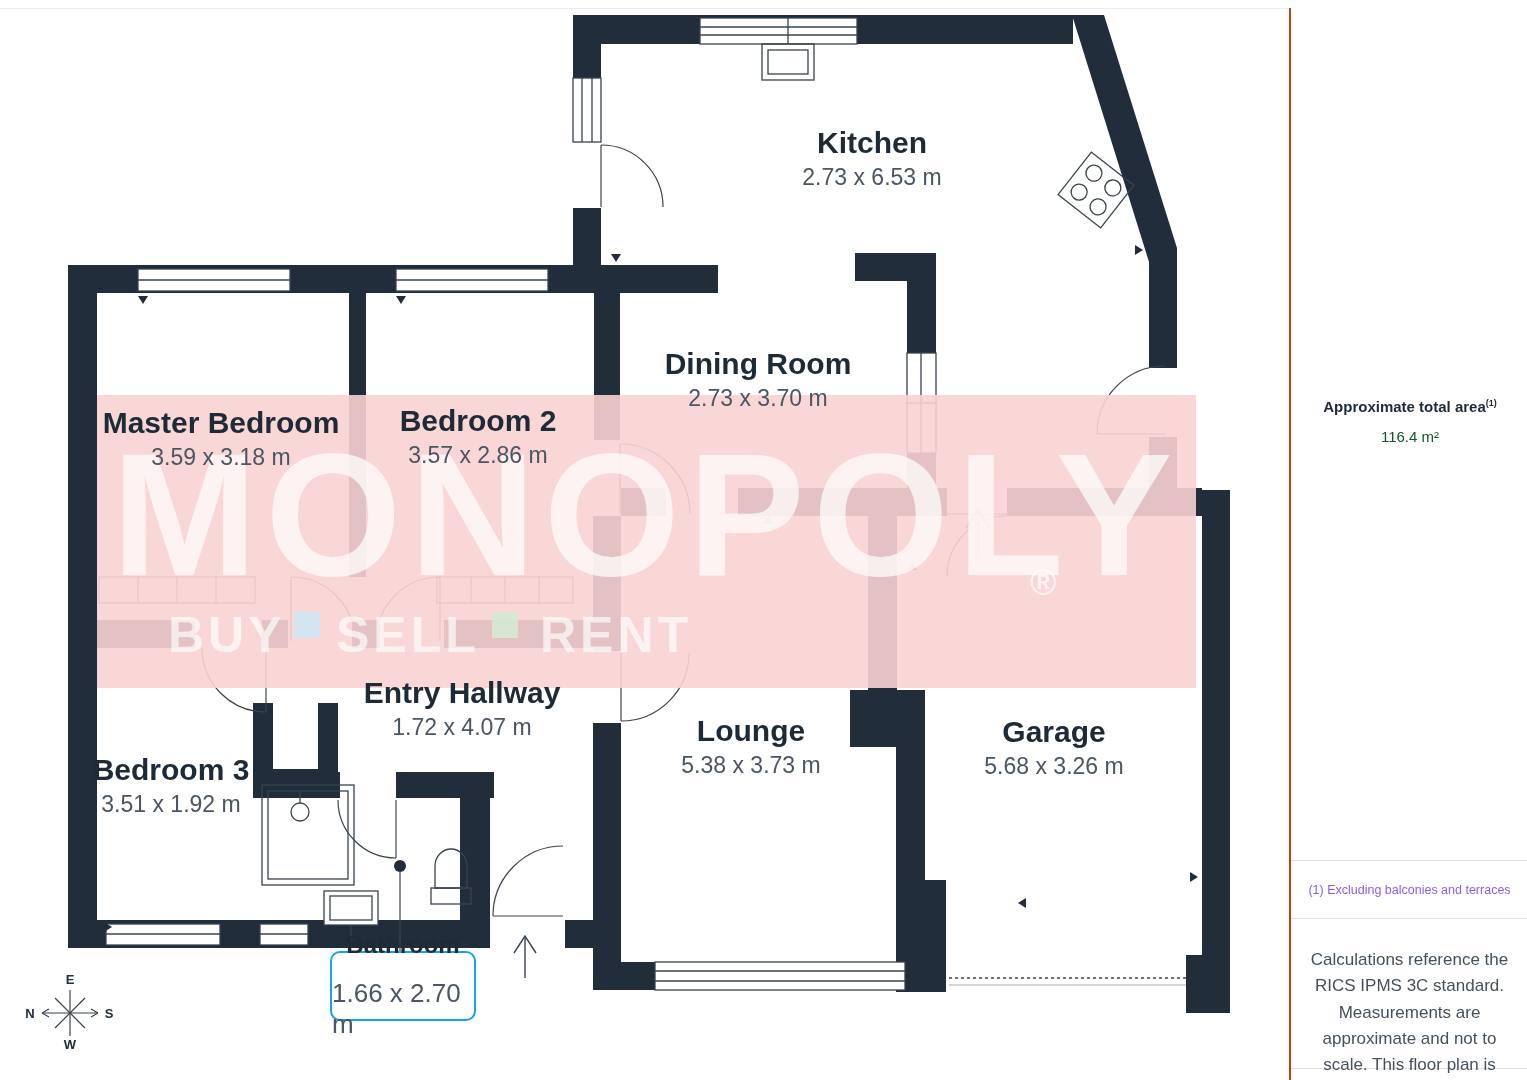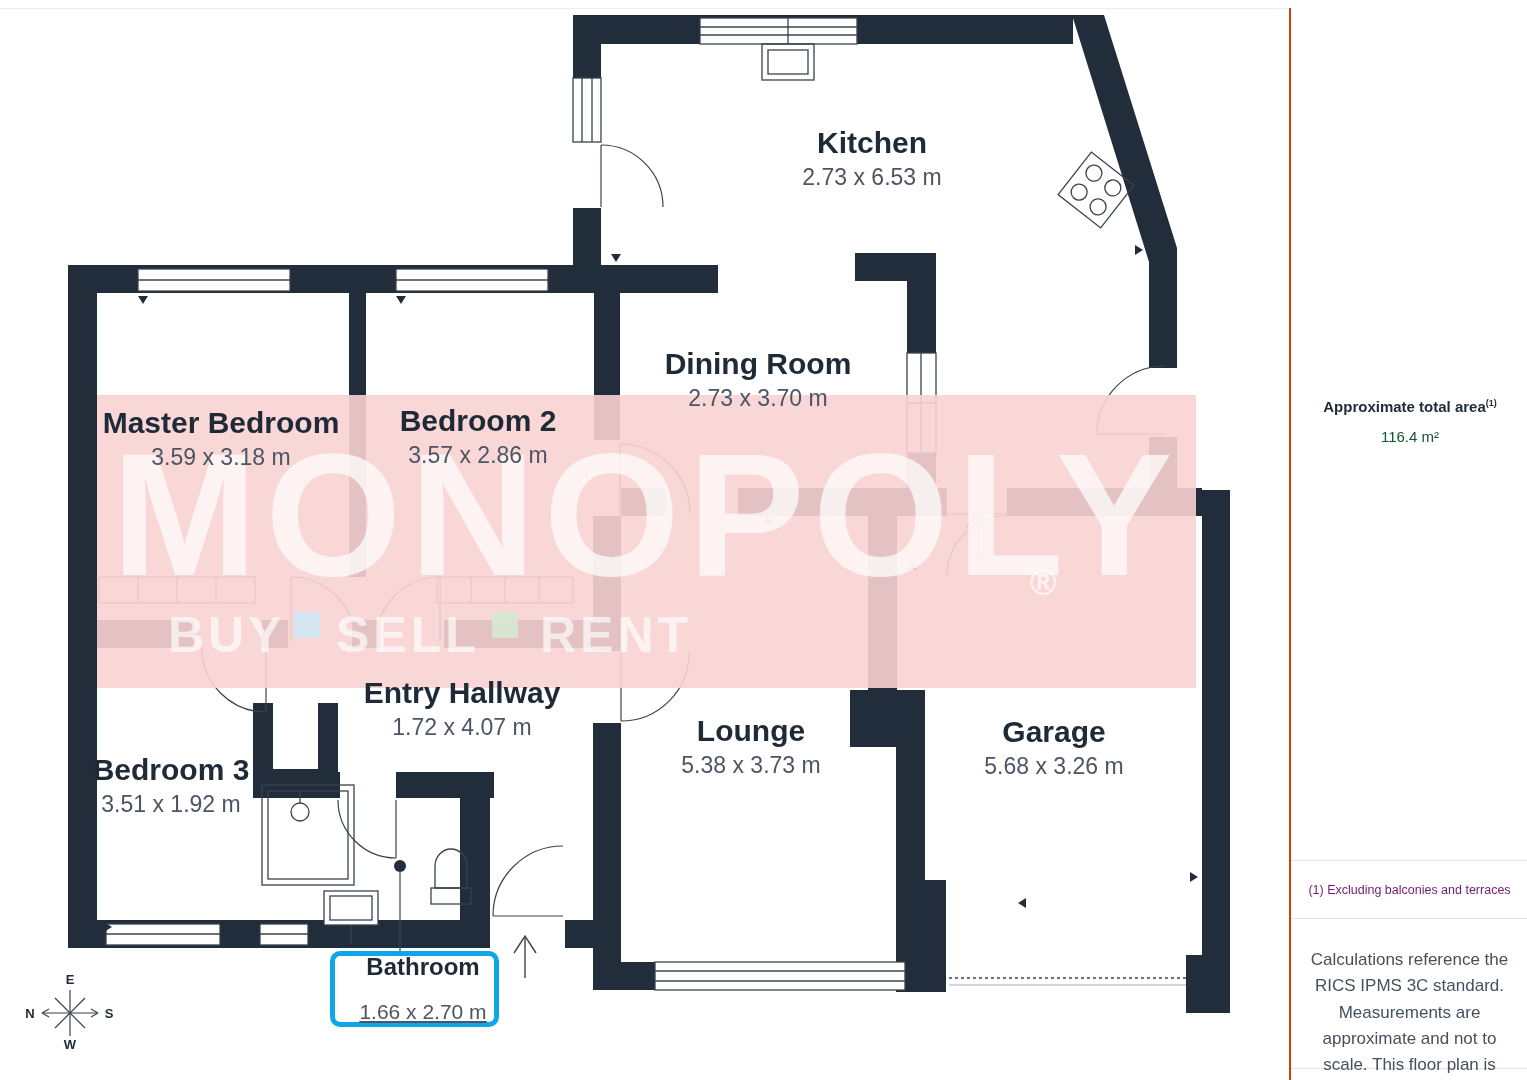--- a/index.html
+++ b/index.html
@@ -12,37 +12,37 @@
   .plan-area{position:absolute;left:0;top:0;width:1288px;height:1080px;}
   .plan-svg{position:absolute;left:0;top:0;}
 
   
   .room-label{position:absolute;transform:translateX(-50%);text-align:center;white-space:nowrap;}
   .room-label .rname{font-size:30px;font-weight:700;color:#1f2a37;line-height:1.15;}
   .room-label .rdims{font-size:23px;font-weight:400;color:#4b5563;line-height:1.25;margin-top:2px;}
 
   .callout{
     position:absolute;left:330px;top:951px;width:142px;height:66px;
-    background:#fff;border:5px solid #0ea5e9;border-radius:10px;
-    display:flex;flex-direction:column;justify-content:center;align-items:center;padding-left:17px;
+    background:#fff;border:2px solid #0ea5e9;border-radius:10px;
+    display:flex;flex-direction:column;justify-content:center;align-items:center;
   }
   .callout .rname{font-size:24px;font-weight:700;color:#1f2a37;line-height:1.1;}
-  .callout .rdims{font-size:21px;color:#4b5563;line-height:1.2;margin-top:19px;text-decoration:underline;}
+  .callout .rdims{font-size:26px;color:#4b5563;line-height:1.2;margin-top:19px;}
 
   
   .sidebar{position:absolute;left:1289px;top:8px;width:238px;height:1072px;background:#fff;border-left:2px solid #c2410c;}
   .area-block{position:absolute;left:0;top:390px;width:238px;text-align:center;}
   .area-label{font-size:15px;font-weight:700;color:#1f2a37;}
   .area-label sup{font-size:9px;font-weight:700;}
   .area-value{font-size:15px;color:#14532d;margin-top:13px;}
   .footnote-row{
     position:absolute;left:0;top:852px;width:237px;height:57px;
     border-top:1px solid #e3e3e3;border-bottom:1px solid #e3e3e3;
     display:flex;align-items:center;justify-content:center;
-    font-size:12.5px;color:#701a75;
+    font-size:12.5px;color:#8b5cf6;
   }
   .disclaimer-block{
     position:absolute;left:0;top:909px;width:237px;height:151px;
     border-bottom:1px solid #e3e3e3;text-align:center;
   }
   .disclaimer-text{width:206px;margin:30px auto 0;font-size:17px;line-height:1.55;color:#45505c;}
   .brand-line{margin-top:16px;font-size:15px;color:#1f2a37;letter-spacing:0.5px;font-style:italic;}
   .brand-line .b360{font-weight:700;}
 </style>
 </head>

